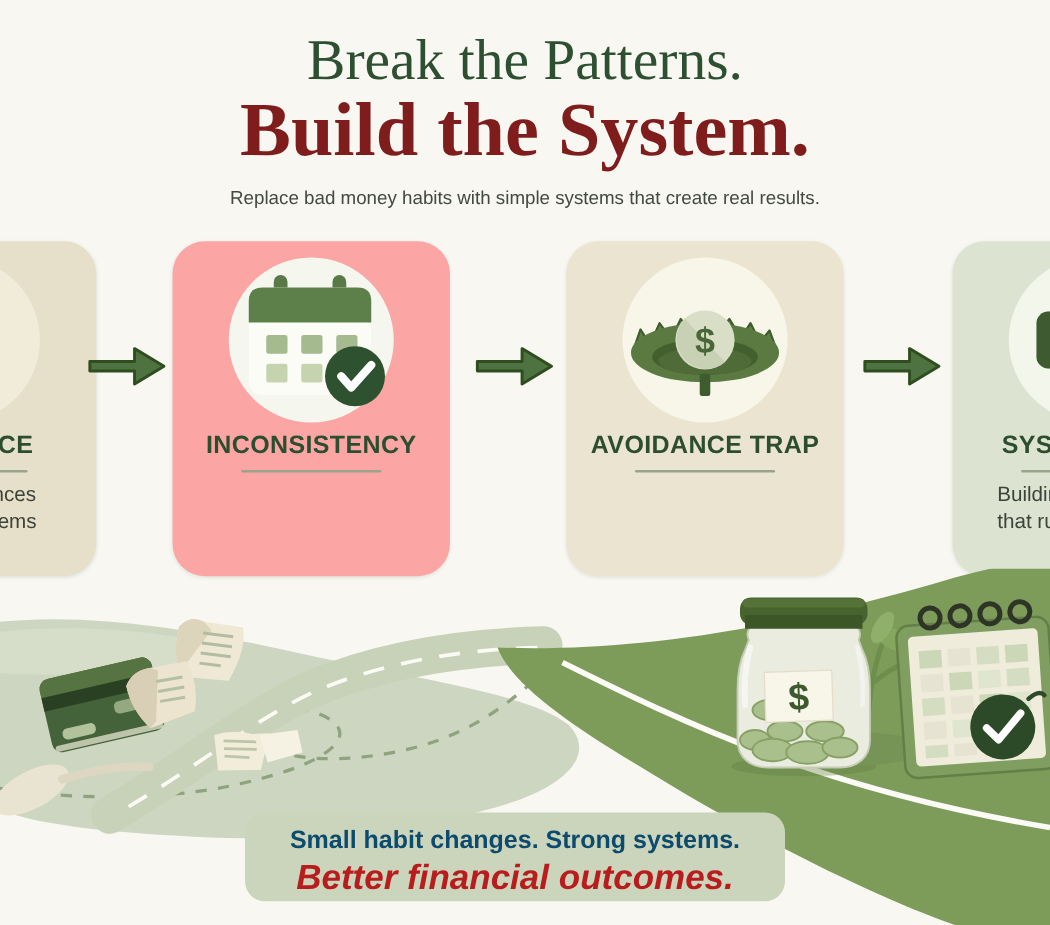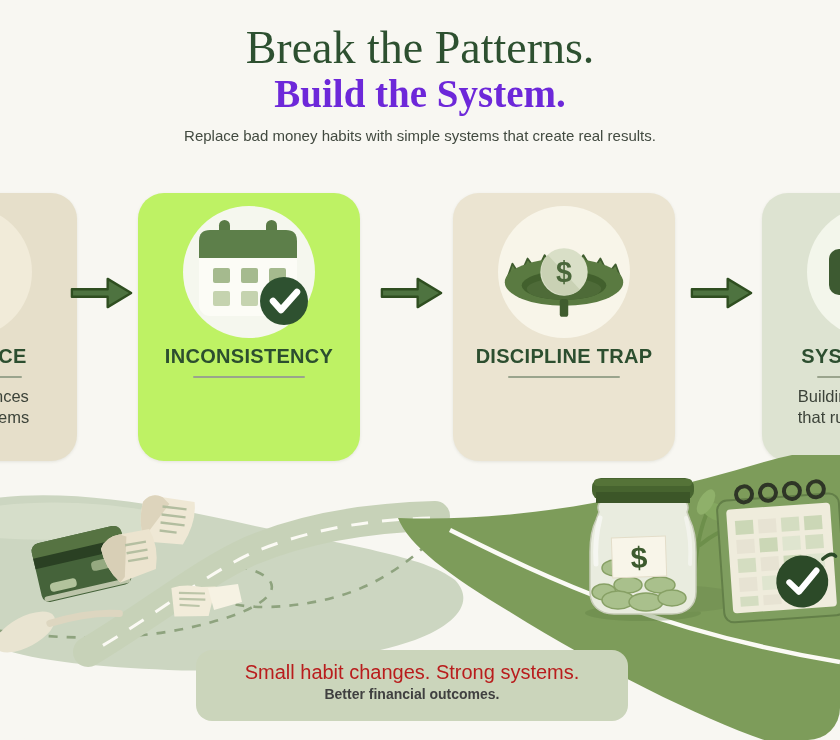--- a/index.html
+++ b/index.html
@@ -1,31 +1,31 @@
 <!DOCTYPE html>
 <html><head>
 <meta charset="utf-8">
 <style>
   html,body{margin:0;padding:0;background:#f8f7f2;}
   #app{position:relative;width:840px;height:740px;overflow:hidden;background:#f8f7f2;
-       font-family:"Liberation Sans",sans-serif;border-radius:32px;}
+       font-family:"Liberation Sans",sans-serif;}
 
   
   .hdr{position:absolute;top:0;left:0;width:840px;text-align:center;}
   .title1{margin:24px 0 0;font-family:"Liberation Serif",serif;font-weight:400;
           font-size:46px;line-height:1.05;color:#2d5030;}
   .title2{margin:2px 18px 0;font-family:"Liberation Serif",serif;font-weight:700;
-          font-size:39px;line-height:1.02;color:#6d28d9;}
+          font-size:61px;line-height:1.02;color:#7f1d1d;}
   .subtitle{margin:13px 0 0;font-size:15px;color:#424a40;}
 
   
   .card{position:absolute;top:193px;width:222px;height:268px;border-radius:26px;
         box-shadow:0 1px 3px rgba(90,95,75,.12);}
   .card.c1{left:-145px;background:#e6dfca;}
-  .card.c2{left:138px;background:#bef264;}
+  .card.c2{left:138px;background:#fca5a5;}
   .card.c3{left:453px;background:#ebe4d1;}
   .card.c4{left:762px;background:#dde3d1;}
   .circle{width:132px;height:132px;border-radius:50%;margin:13px auto 0;
           display:flex;align-items:center;justify-content:center;}
   .c1 .circle{background:#f1ebd9;}
   .c2 .circle{background:#f5f7ee;}
   .c3 .circle{background:#f8f5e9;}
   .c4 .circle{background:#f3f6eb;}
   .card h3{margin:7px 0 0;text-align:center;font-size:20px;font-weight:700;
            letter-spacing:.3px;color:#2c4e2f;}
@@ -35,22 +35,22 @@
 
   .arrow{position:absolute;top:271px;width:64px;height:44px;}
   .arrow.a1{left:70px;} .arrow.a2{left:380px;} .arrow.a3{left:690px;}
 
   
   #scene{position:absolute;left:0;top:455px;width:840px;height:285px;}
 
   
   .banner{position:absolute;left:196px;top:650px;width:432px;height:71px;
           background:#cbd5bb;border-radius:16px;text-align:center;}
-  .banner .l1{display:block;margin-top:11px;font-size:20px;color:#b91c1c;}
-  .banner .l2{display:block;margin-top:2px;font-size:14px;font-weight:700;color:#404040;}
+  .banner .l1{display:block;margin-top:11px;font-size:20px;color:#0c4a6e;font-weight:bold;}
+  .banner .l2{display:block;margin-top:2px;font-size:28px;font-weight:700;color:#b91c1c;font-style:italic;}
 </style>
 </head>
 <body>
 
 <div id="app">
 
   <div class="hdr">
     <h1 class="title1">Break the Patterns.</h1>
     <h1 class="title2">Build the System.</h1>
     <div class="subtitle">Replace bad money habits with simple systems that create real results.</div>
@@ -98,21 +98,21 @@
         <path d="M 10 64 L 17 44 L 26 58 L 35 38 L 46 53 L 55 34 L 66 48 L 78 30 L 90 48 L 101 34 L 112 52 L 121 38 L 130 56 L 139 45 L 146 64 Z" fill="#5e7e44" stroke="#3f5c2e" stroke-width="2" stroke-linejoin="round"></path>
         <ellipse cx="78" cy="66" rx="70" ry="28" fill="#5a7a41"></ellipse>
         <ellipse cx="78" cy="70" rx="50" ry="17" fill="#42602d"></ellipse>
         <ellipse cx="78" cy="74" rx="44" ry="13" fill="#4e6b38"></ellipse>
         <rect x="73" y="86" width="10" height="21" rx="3" fill="#3f5c2e"></rect>
         <circle cx="78" cy="54" r="28" fill="#d9dfc7"></circle>
         <path d="M 59 34 A 28 28 0 0 0 97 75 Z" fill="#c6cfb0" opacity="0.85"></path>
         <text x="78" y="66" text-anchor="middle" font-size="34" font-weight="bold" fill="#4a673a" font-family="Liberation Sans, sans-serif">$</text>
       </svg>
     </div>
-    <h3>DISCIPLINE TRAP</h3>
+    <h3>AVOIDANCE TRAP</h3>
     <div class="divider"></div>
   </div>
 
   <svg class="arrow a3" viewBox="0 0 68 46">
     <path d="M 2 19 L 40 19 L 40 8 L 65 23 L 40 38 L 40 27 L 2 27 Z" fill="#4e7340" stroke="#2f4e20" stroke-width="2.5" stroke-linejoin="round"></path>
   </svg>
 
   <div class="card c4">
     <div class="circle">
       <svg width="46" height="46" viewBox="0 0 46 46">

